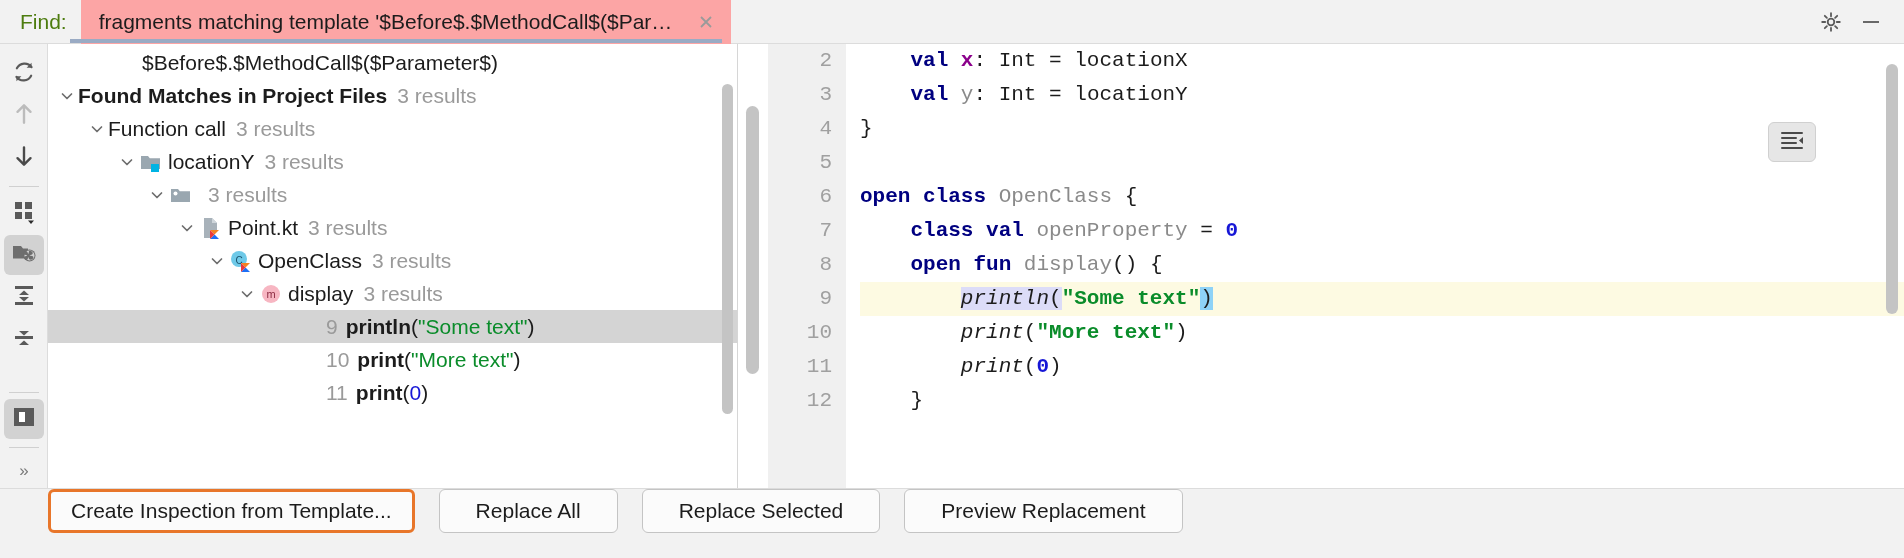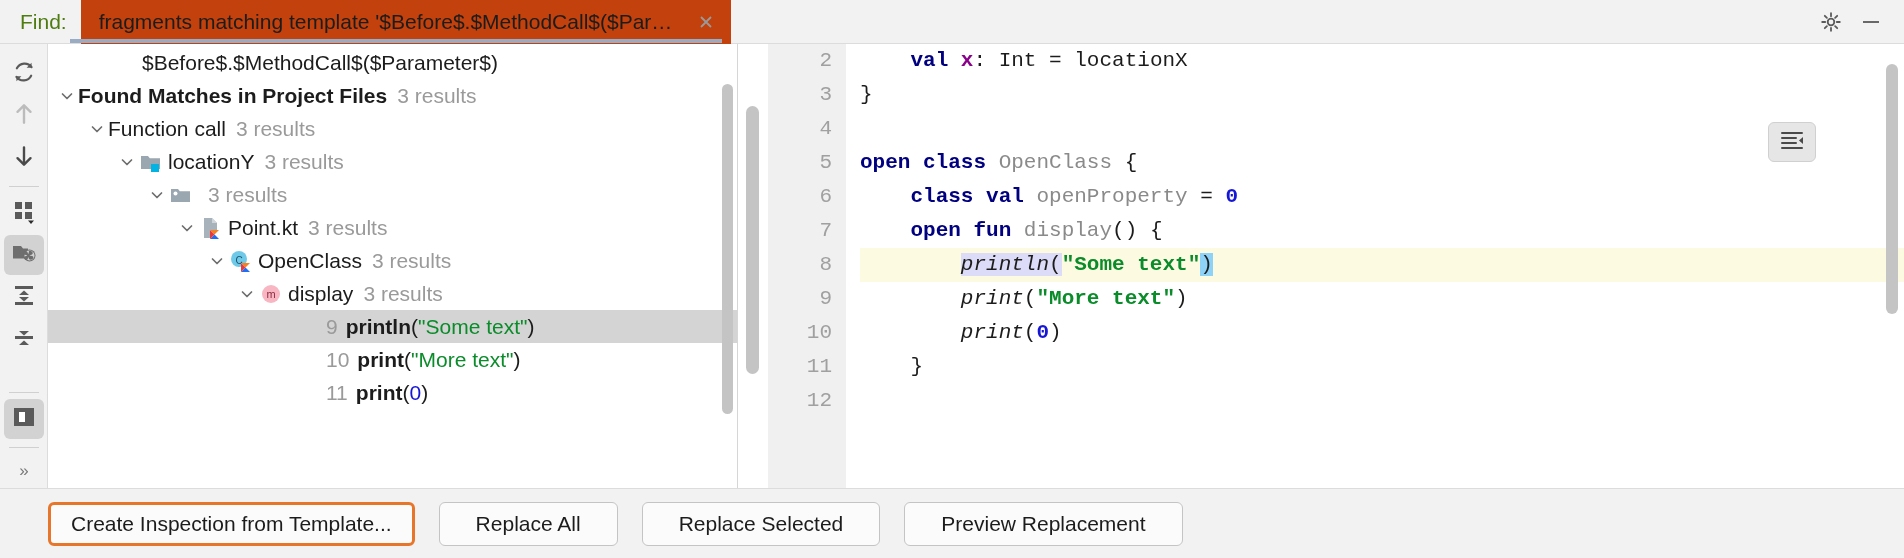--- a/index.html
+++ b/index.html
@@ -24,21 +24,21 @@
   }
   .find-label {
     padding-left:20px; padding-right:14px;
     font-size:21px; color:#4d7c0f; white-space:nowrap;
   }
   .tab {
     position:relative;
     height:44px;
     display:flex; align-items:center;
     padding:0 14px 0 18px;
-    background:#c2410c;
+    background:#fca5a5;
     max-width:650px;
   }
   .tab-title {
     font-size:21px; color:#1c1c1c;
     white-space:nowrap; overflow:hidden; text-overflow:ellipsis;
     max-width:580px;
   }
   .tab-close {
     margin-left:16px; width:22px; height:22px;
     display:flex; align-items:center; justify-content:center;
@@ -153,21 +153,21 @@
     width:48px; height:40px; border-radius:6px;
     background:#e6e6e6; border:1px solid #d0d0d0;
     display:flex; align-items:center; justify-content:center; cursor:pointer;
   }
 
   
   .buttonbar {
     flex:0 0 70px; height:70px;
     background:#f2f2f2;
     border-top:1px solid #dcdcdc;
-    display:flex; align-items:center;
+    display:flex; 
     padding-left:48px; gap:24px;
   }
   .btn {
     height:44px; padding:0 36px;
     background:#fbfbfb; border:1px solid #c4c4c4; border-radius:6px;
     font-size:21px; color:#1c1c1c; font-family:"Liberation Sans", sans-serif;
     display:flex; align-items:center; justify-content:center; cursor:pointer;
   }
   .btn.focused {
     border:3px solid #e8762a; background:#fbfbfb; padding:0 20px;
@@ -460,20 +460,21 @@
         <div class="gline">8</div>
         <div class="gline">9</div>
         <div class="gline">10</div>
         <div class="gline">11</div>
         <div class="gline">12</div>
       </div>
 
       <div class="code">
         <div class="cline">    <span class="k">val</span> <span style="color:#8b008b;font-weight:bold;">x</span><span class="p">: Int = locationX</span></div>
 
+        <div class="cline">    <span class="k">val</span> <span class="id">y</span><span class="p">: Int = </span><span class="p">locationY</span></div>
 
         <div class="cline"><span class="p">}</span></div>
 
         <div class="cline"></div>
 
         <div class="cline"><span class="k">open class</span> <span class="id">OpenClass</span> <span class="p">{</span></div>
 
         <div class="cline">    <span class="k">class val</span> <span class="id">openProperty</span><span class="p"> = </span><span class="n">0</span></div>
 
         <div class="cline">    <span class="k">open fun</span> <span class="id">display</span><span class="p">() {</span></div>

